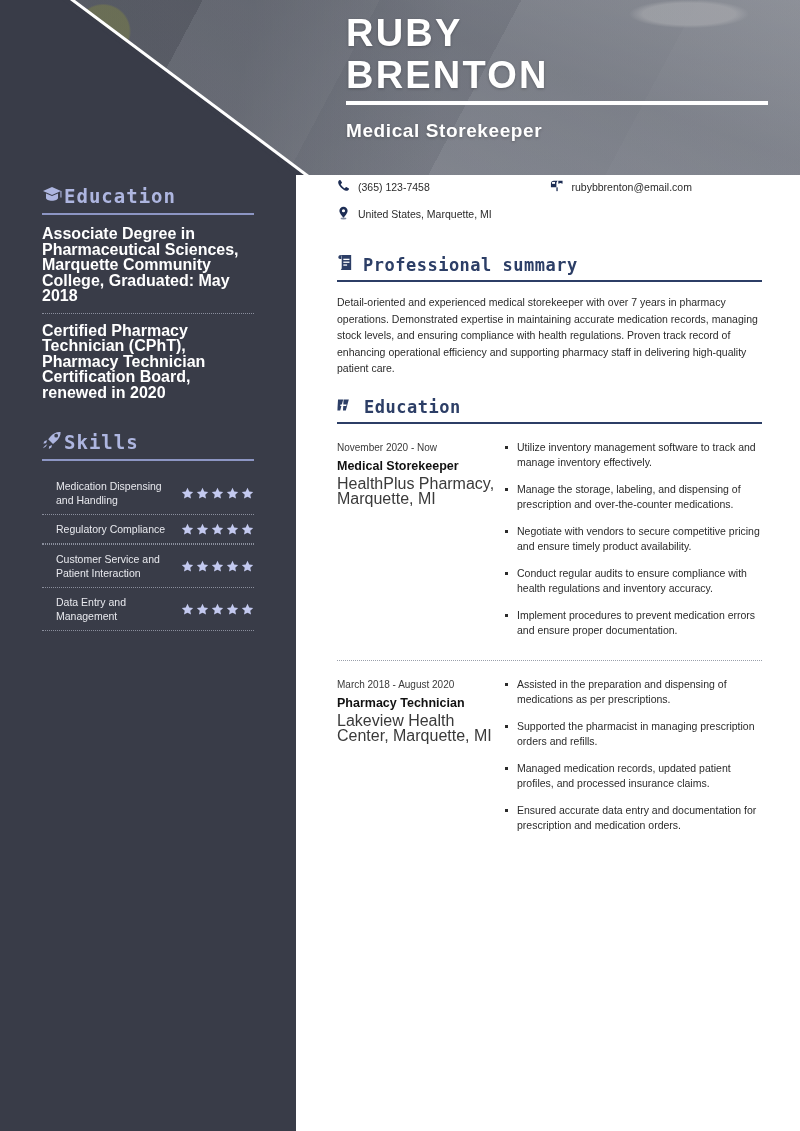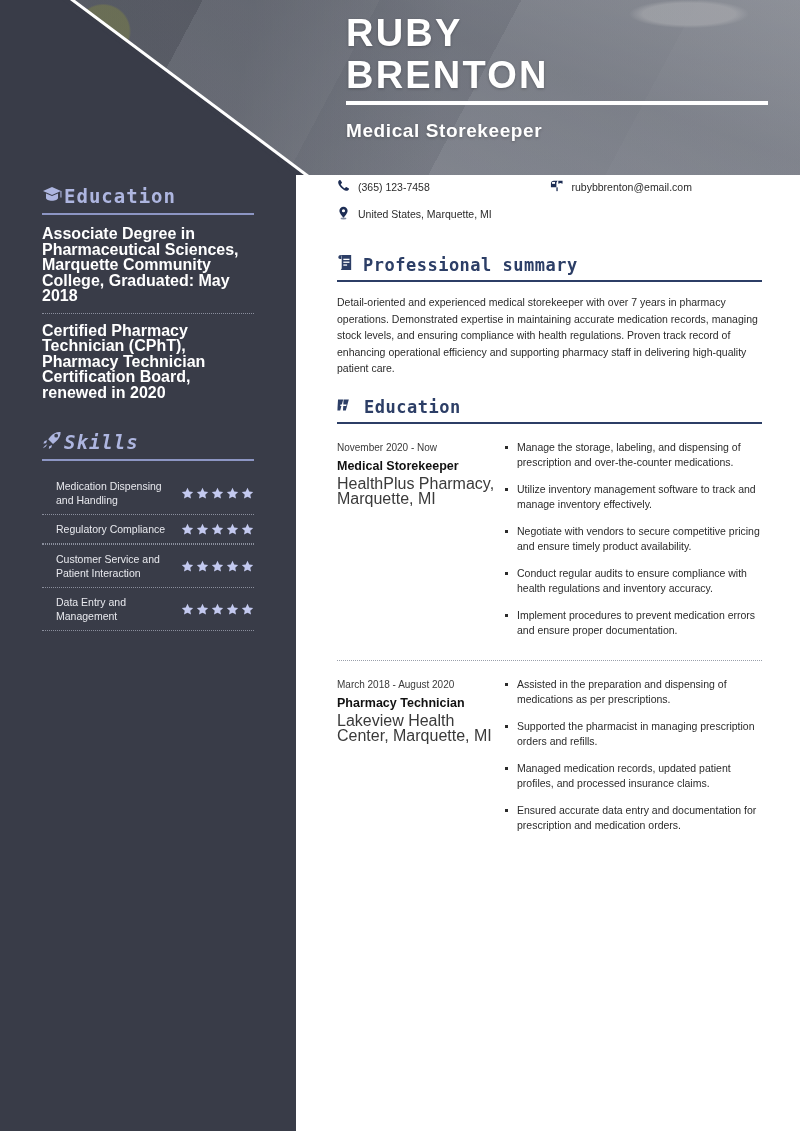--- a/index.html
+++ b/index.html
@@ -86,21 +86,21 @@
     font-family:"DejaVu Sans Mono", monospace;
     letter-spacing:1px;
   }
   .side-rule { height:2px; background:#8d96c4; width:100%; margin-bottom:11px; }
 
   .edu-item { color:#ffffff; font-size:16px; font-weight:bold; line-height:15.5px; }
   .dot-sep {
     border-top:1px dotted #8a8e9c; margin:9px 0 9px 0; height:0;
   }
 
-  .skills-head { margin-top:31px;font-style:italic; }
+  .skills-head { margin-top:31px; }
   .skill-row {
     display:flex; align-items:center; justify-content:flex-end;
     padding:7px 0 7px 0;
   }
   .skill-name { color:#e8e9ee; font-size:10.5px; line-height:14px; width:125px; }
   .stars { display:flex; gap:2px; }
   .star { width:13px; height:13px; display:block; }
   .skill-sep { border-top:1px dotted #8a8e9c; height:0; }
 
   
@@ -345,22 +345,22 @@
 
     <div id="experience-list">
         <div class="job">
           <div class="job-left">
             <div class="job-date">November 2020 - Now</div>
             <div class="job-role">Medical Storekeeper</div>
             <div class="job-company">HealthPlus Pharmacy, Marquette, MI</div>
           </div>
           <div class="job-right">
             <ul>
+              <li>Utilize inventory management software to track and manage inventory effectively.</li>
               <li>Manage the storage, labeling, and dispensing of prescription and over-the-counter medications.</li>
-              <li>Utilize inventory management software to track and manage inventory effectively.</li>
               <li>Negotiate with vendors to secure competitive pricing and ensure timely product availability.</li>
               <li>Conduct regular audits to ensure compliance with health regulations and inventory accuracy.</li>
               <li>Implement procedures to prevent medication errors and ensure proper documentation.</li>
             </ul>
           </div>
         </div>
         <div class="job-sep"></div>
         <div class="job">
           <div class="job-left">
             <div class="job-date">March 2018 - August 2020</div>

